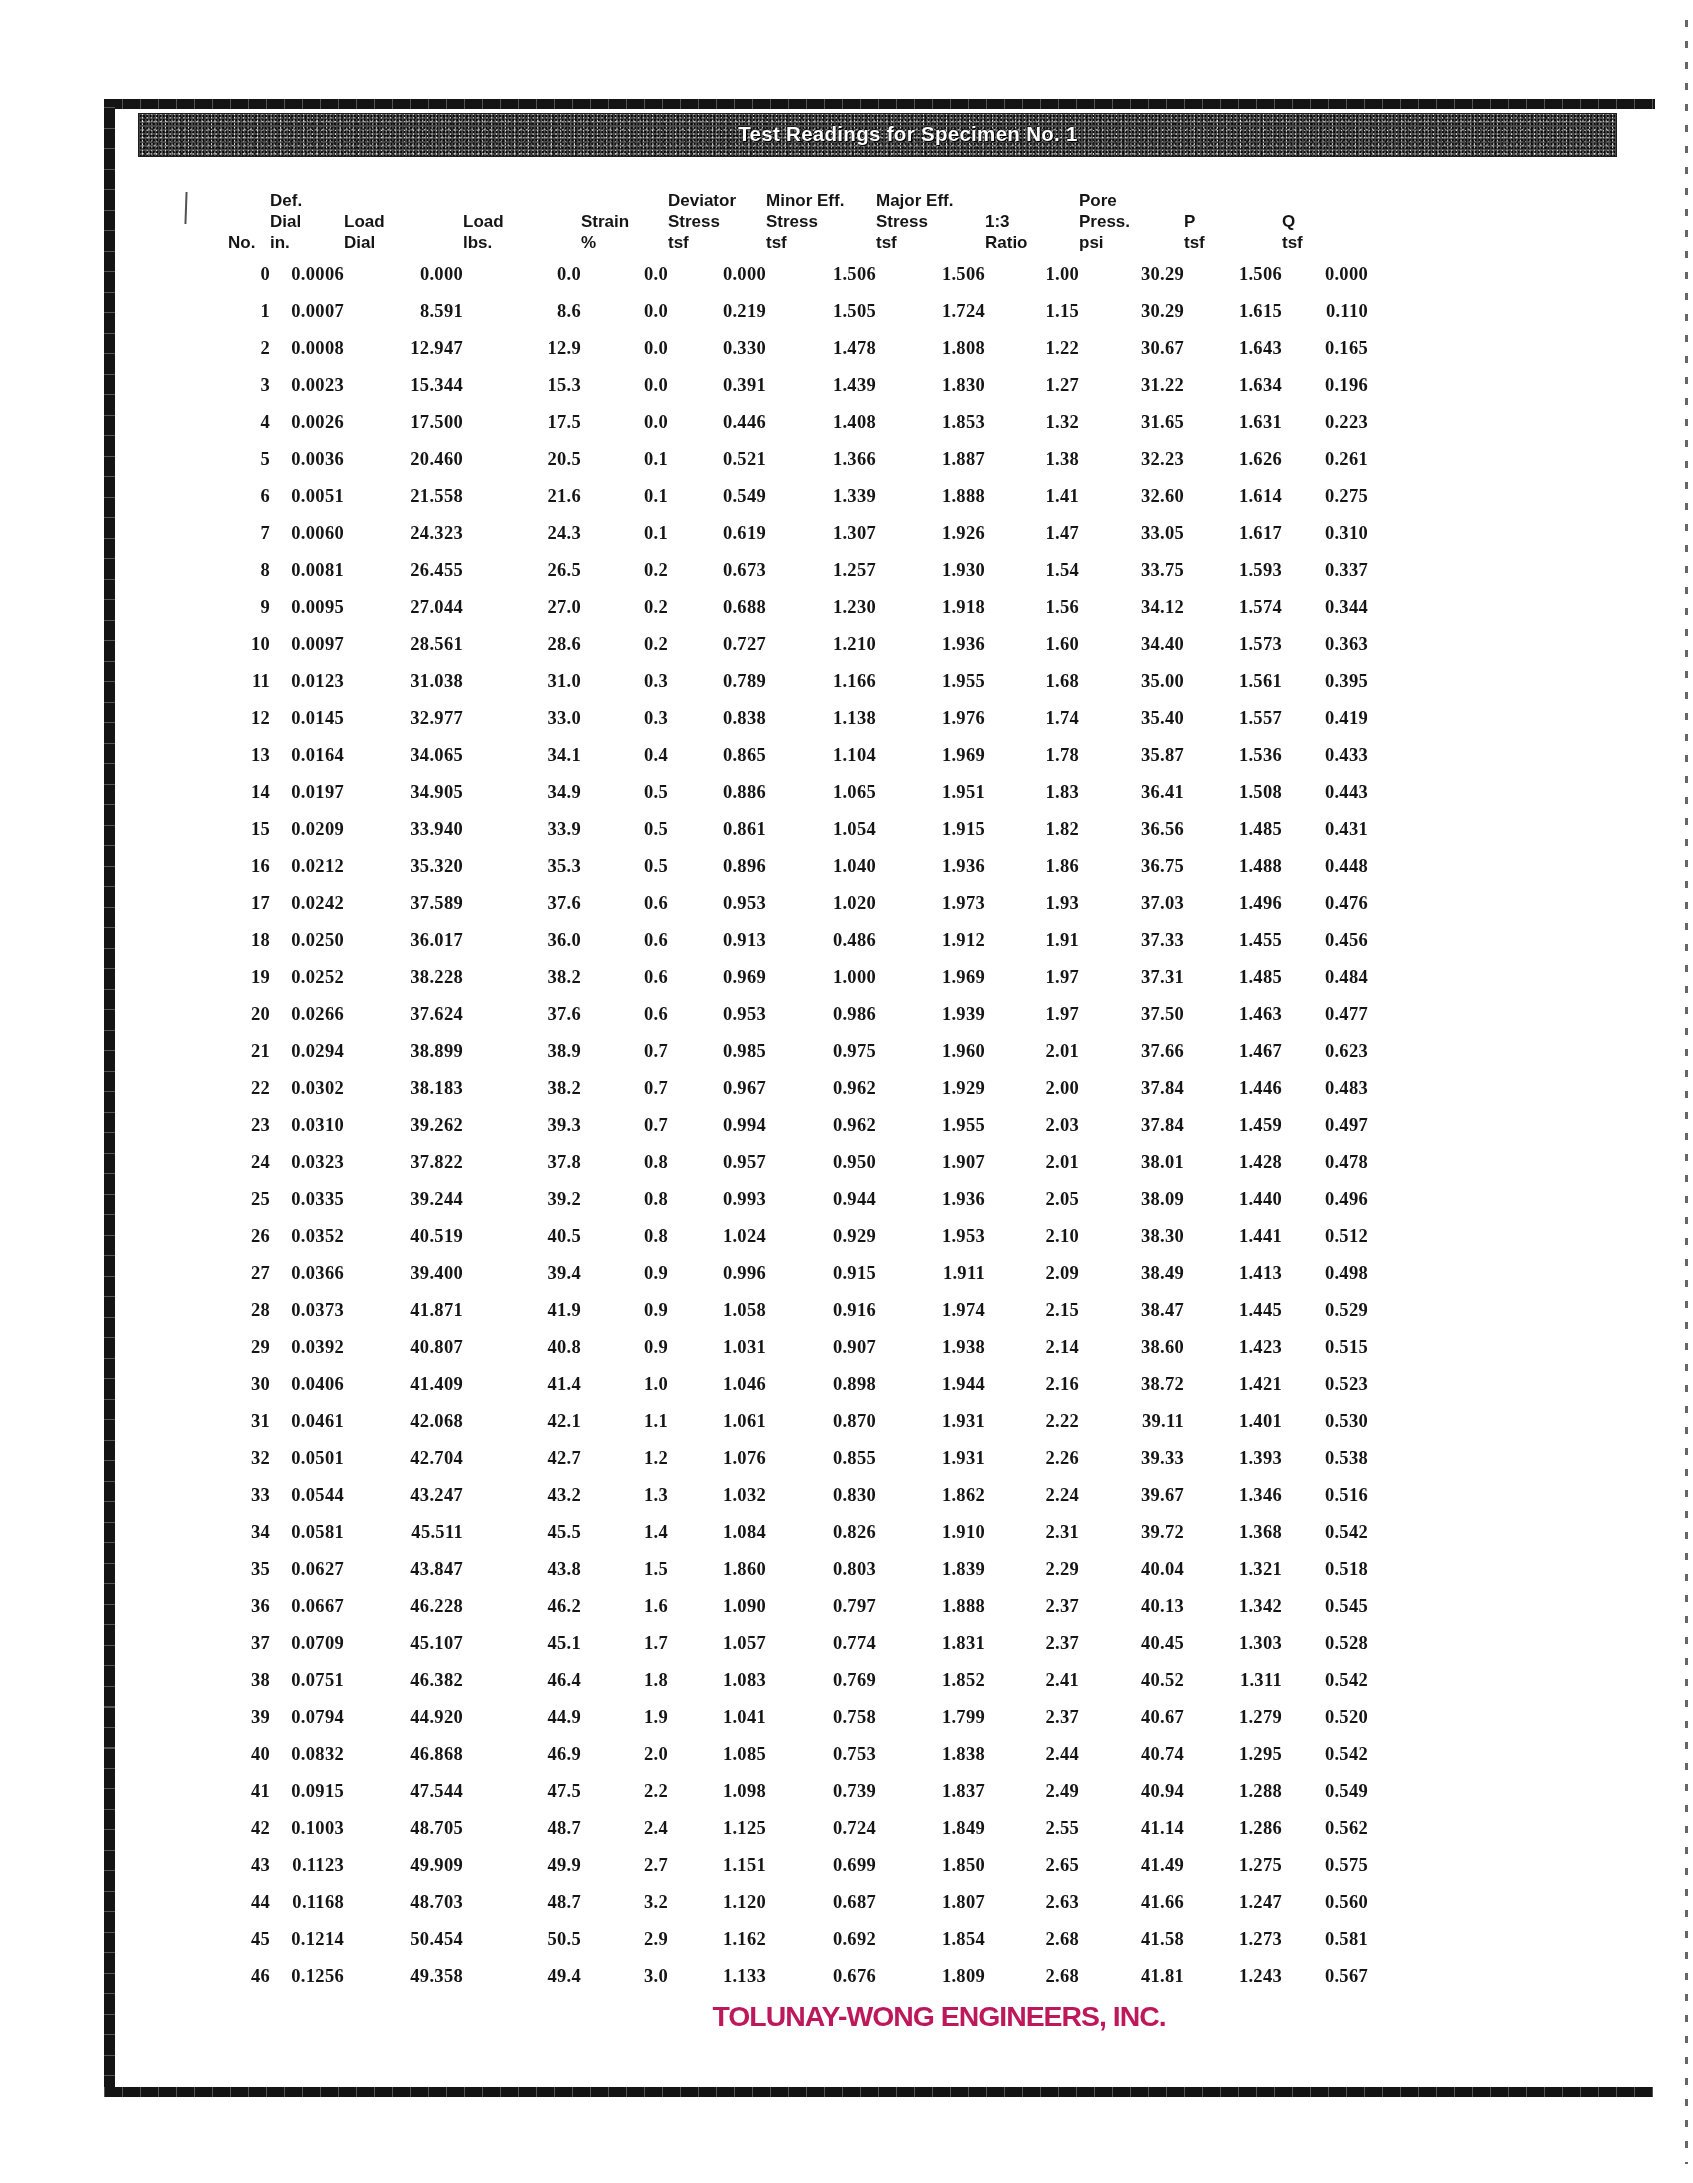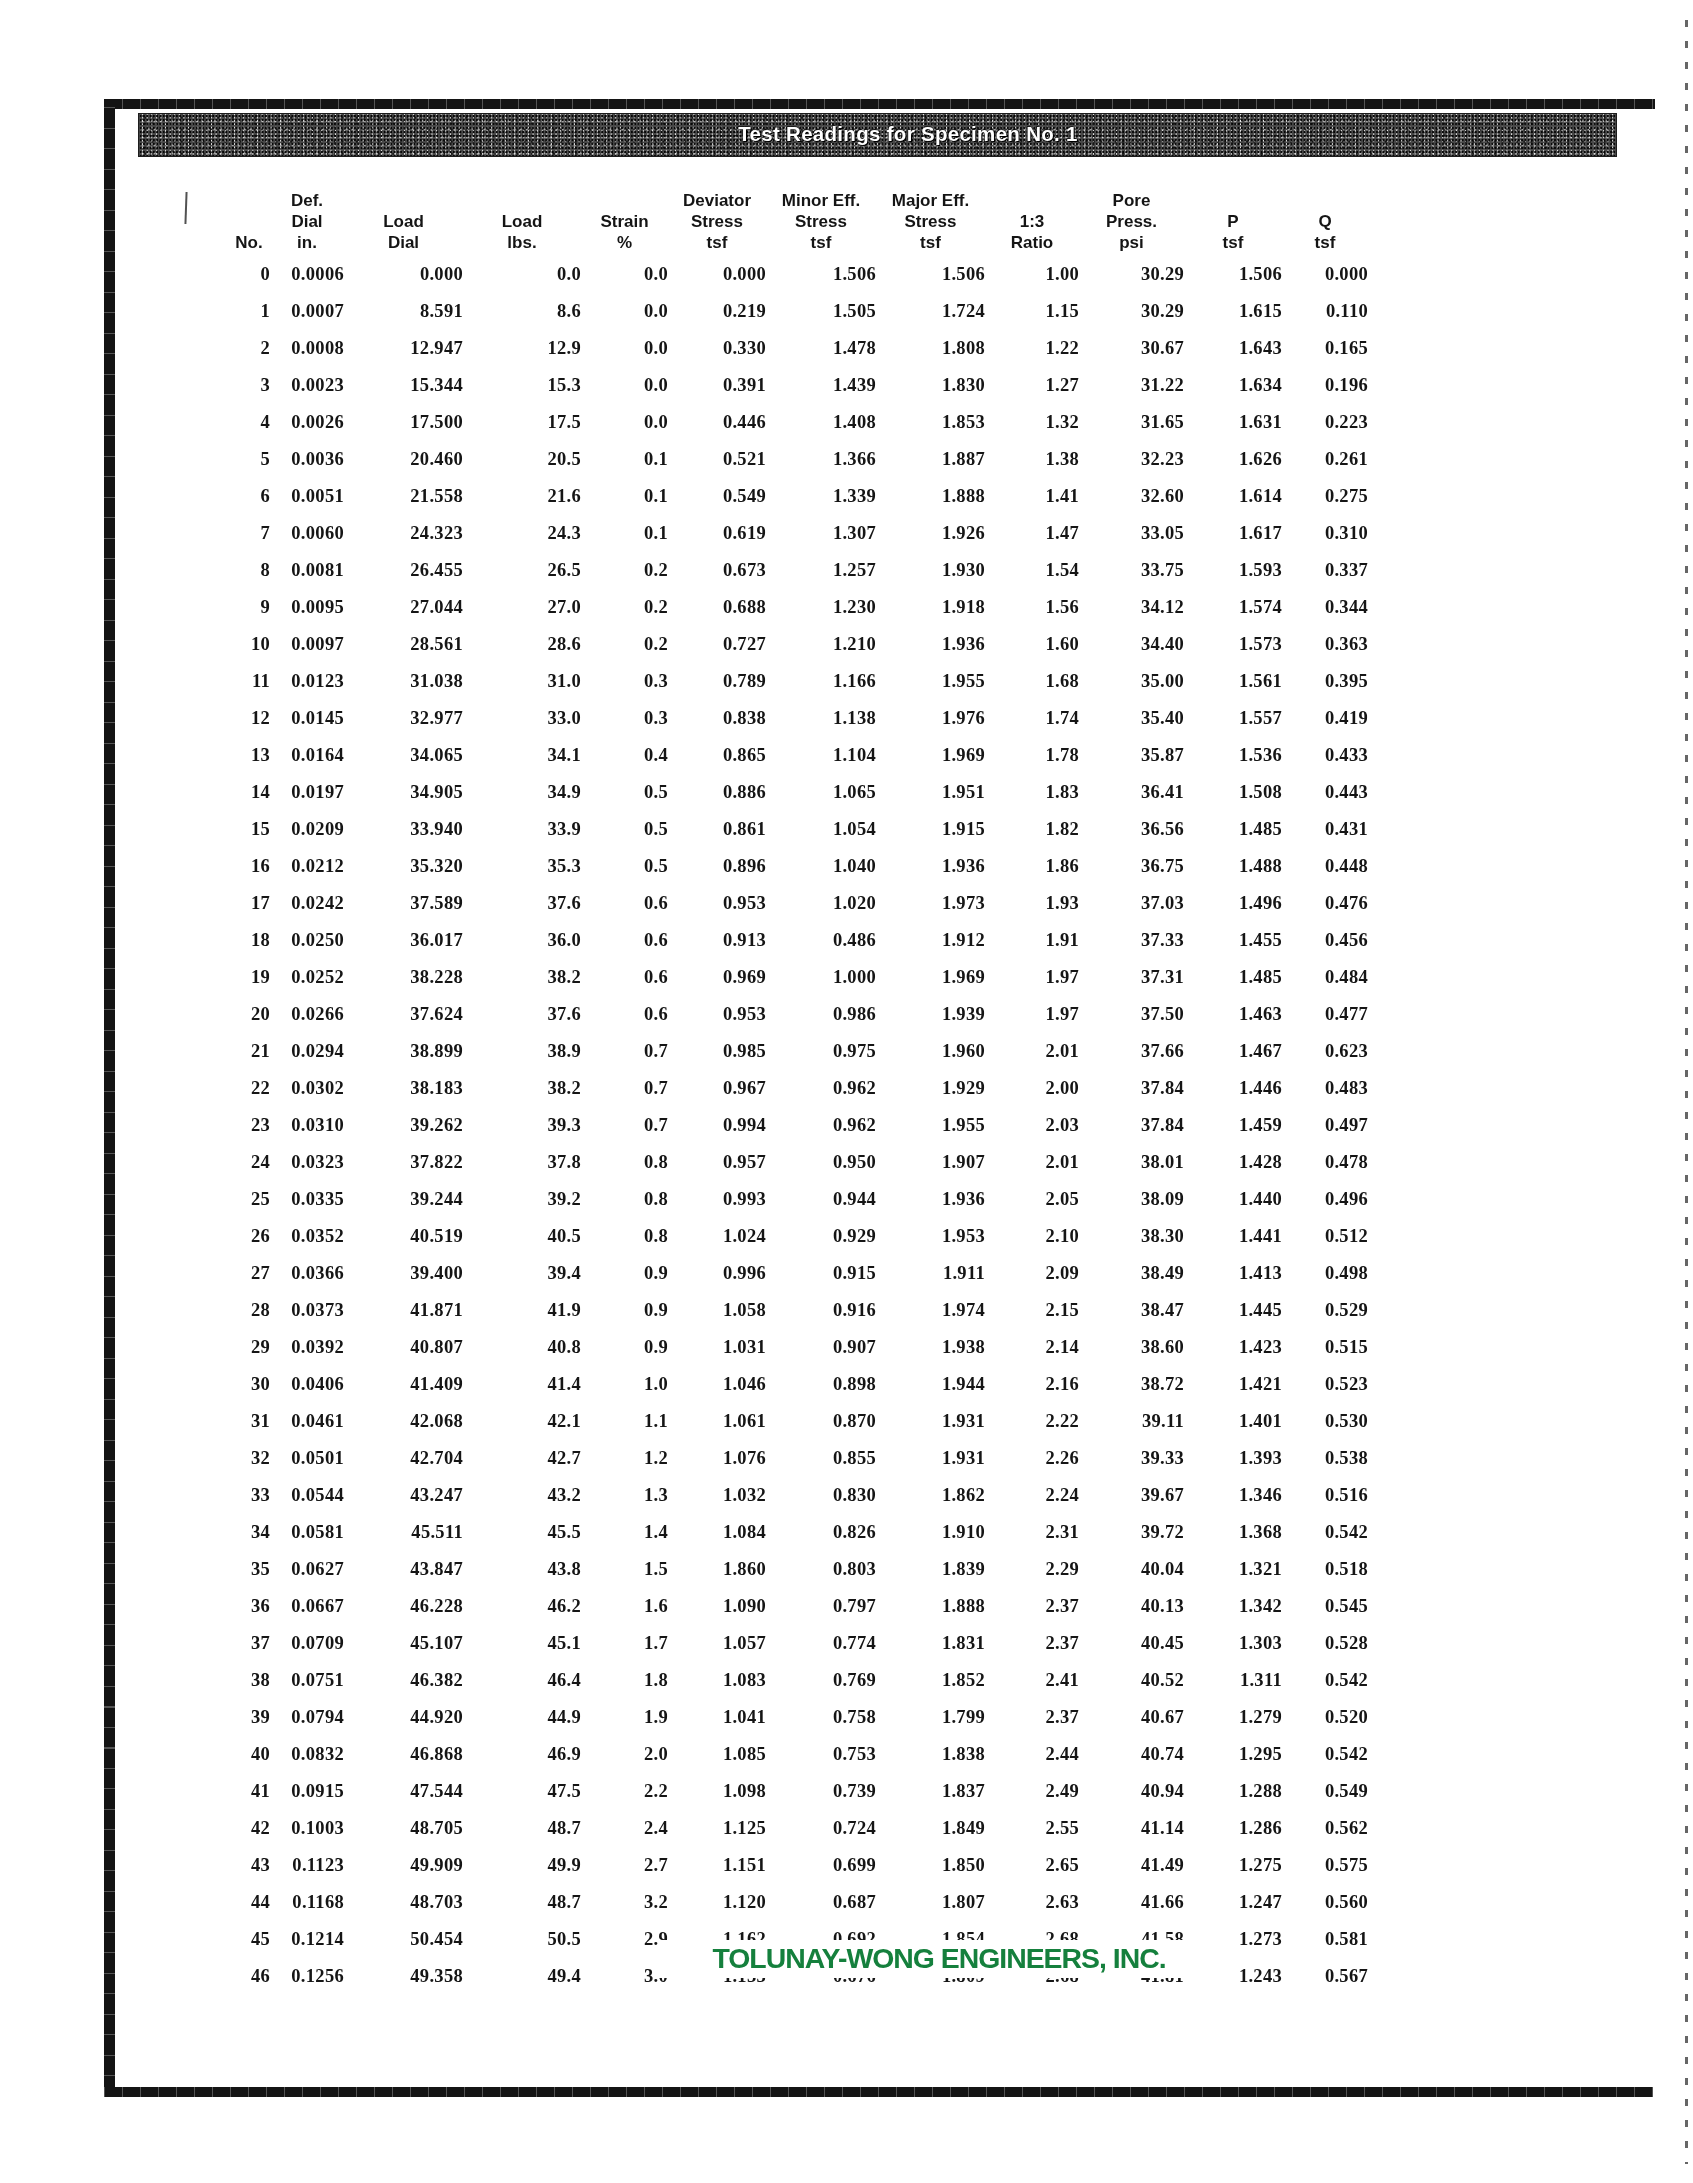--- a/index.html
+++ b/index.html
@@ -39,36 +39,36 @@
     white-space:nowrap;
   }
   
   #readings-table{position:absolute;left:228px;top:167px;width:1140px;}
   .tbl-grid{
     display:grid;
     grid-template-columns:42px 74px 119px 118px 87px 98px 110px 109px 94px 105px 98px 86px;
   }
   #header-row{align-items:end;height:89px;}
   .th{
-    text-align:center;font-family:"Liberation Sans",sans-serif;
+    font-family:"Liberation Sans",sans-serif;
     font-size:17px;font-weight:bold;line-height:1.22;
     white-space:pre-line;padding-bottom:2.6px;
   }
   #body-rows{grid-auto-rows:37px;}
   .td{
     text-align:right;font-family:"Liberation Serif",serif;
     font-size:18.5px;font-weight:600;line-height:37px;
     letter-spacing:0.3px;white-space:nowrap;
   }
   
   #footer-label{
-    position:absolute;left:658px;top:1940px;width:562px;height:38px;
+    position:absolute;left:658px;top:1998px;width:562px;height:38px;
     background:#ffffff;z-index:2;text-align:center;
     font-size:28.4px;font-weight:bold;letter-spacing:-1px;line-height:36px;
-    color:#15803d;white-space:nowrap;
+    color:#be185d;white-space:nowrap;
   }
   
   #right-edge-scan-marks{
     position:absolute;left:1685px;top:20px;width:2.6px;height:2144px;
     background:repeating-linear-gradient(to bottom,#333 0 7.3px,transparent 7.3px 21px);
     opacity:.75;
   }
   #left-scan-artifact{
     position:absolute;left:185px;top:192px;width:2px;height:32px;
     background:#272727;transform:rotate(2deg);opacity:.8;

